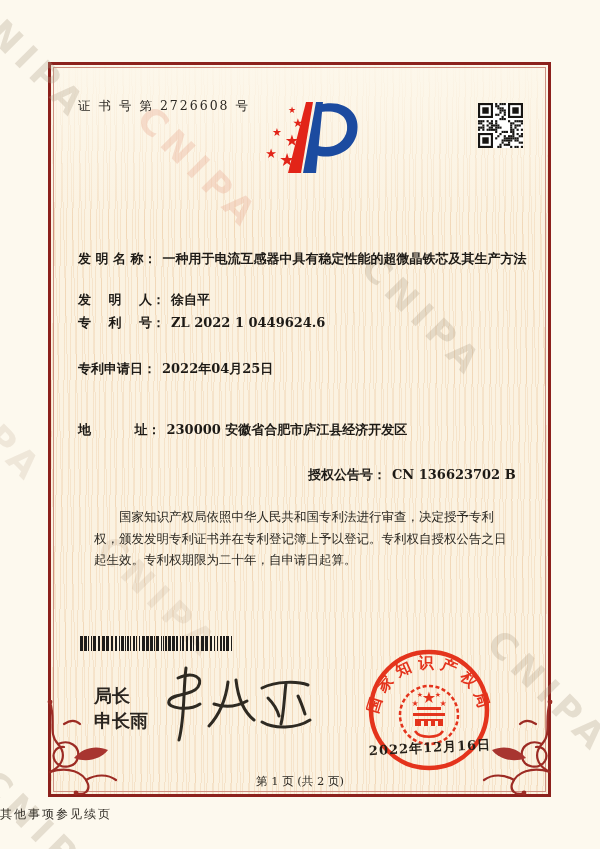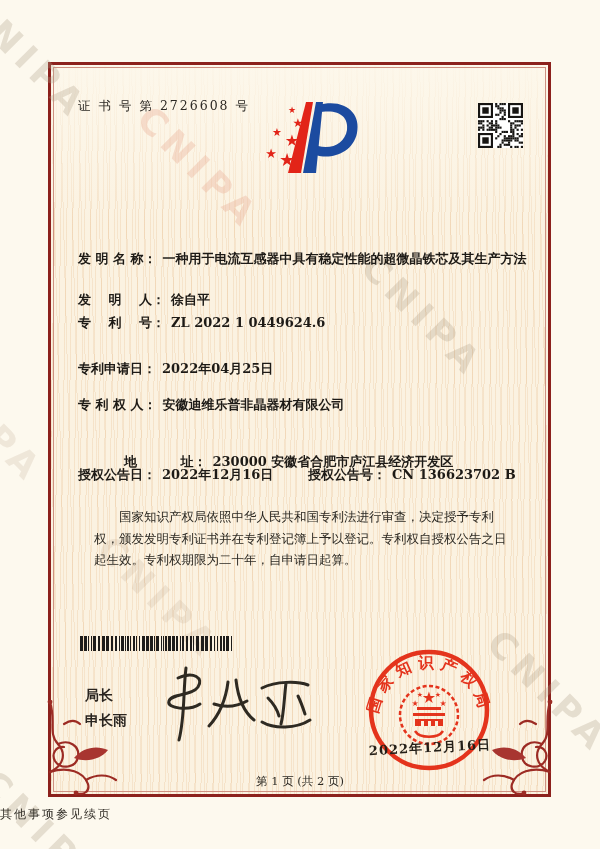--- a/index.html
+++ b/index.html
@@ -44,21 +44,21 @@
   
   .field-row{position:absolute;z-index:3;left:78px;width:460px;font-size:13px;font-weight:bold;white-space:nowrap;color:#1d1a16;}
   .field-row .lbl{margin-right:6px;}
   .grant-no{position:absolute;left:230px;top:0;}
   
   .legal{position:absolute;z-index:3;left:78px;top:490px;width:451px;font-size:12.5px;line-height:21.5px;color:#2b2822;}
   .legal p{margin:16px;text-indent:2em;}
   
   .barcode{position:absolute;z-index:3;left:80px;top:636px;width:162px;height:15px;display:flex;align-items:stretch;overflow:hidden;}
   .barcode i{display:block;background:#1e1c1a;flex:0 0 auto;}
-  .signer{position:absolute;z-index:3;left:85px;top:683px;font-size:14px;font-weight:bold;line-height:25px;color:#2a2520;}
+  .signer{position:absolute;z-index:3;left:94px;top:683px;font-size:18px;font-weight:bold;line-height:25px;color:#2a2520;}
   .signature{position:absolute;z-index:3;left:148px;top:656px;width:175px;height:95px;}
   .seal{position:absolute;z-index:3;left:366px;top:647px;width:126px;height:126px;opacity:0.93;}
   .seal-date{
     position:absolute;z-index:4;left:362px;top:739px;width:136px;text-align:center;
     font-size:13px;font-weight:bold;letter-spacing:1px;color:#241f18;transform:rotate(-3deg);
   }
   .page-info{position:absolute;z-index:3;left:0;top:774px;width:100%;text-align:center;font-size:11.5px;color:#2d2a24;}
   .footer-note{position:absolute;z-index:3;left:0;top:806px;width:100%;text-align:left;font-size:12px;letter-spacing:2px;color:#332f28;}
 </style>
 </head>
@@ -263,28 +263,24 @@
   </div>
   <div class="field-row" style="top:250px;">
     <span class="lbl">发 明 名 称：</span><span>一种用于电流互感器中具有稳定性能的超微晶铁芯及其生产方法</span>
   </div>
   <div class="field-row" style="top:314px;">
     <span class="lbl">专　 利　 号：</span><span>ZL 2022 1 0449624.6</span>
   </div>
   <div class="field-row" style="top:360px;">
     <span class="lbl">专利申请日：</span><span>2022年04月25日</span>
   </div>
-  <div class="field-row" style="top:396px;">
-    <span class="lbl">专 利 权 人：</span><span>安徽迪维乐普非晶器材有限公司</span>
-  </div>
-  <div class="field-row" style="top:453px;margin-left:46px;">
+  <div class="field-row" style="top:421px;">
     <span class="lbl">地　　　 址：</span><span>230000 安徽省合肥市庐江县经济开发区</span>
   </div>
   <div class="field-row" style="top:466px;">
-    <span><span class="lbl">授权公告日：</span><span>2022年12月16日</span></span>
     <span class="grant-no"><span class="lbl">授权公告号：</span><span>CN 136623702 B</span></span>
   </div>
 
   <div class="legal">
     <p>国家知识产权局依照中华人民共和国专利法进行审查，决定授予专利权，颁发发明专利证书并在专利登记簿上予以登记。专利权自授权公告之日起生效。专利权期限为二十年，自申请日起算。</p>
   </div>
 
   <div class="barcode">
       <i style="width: 3px; margin-right: 1px;"></i>
       <i style="width: 3px; margin-right: 1px;"></i>

